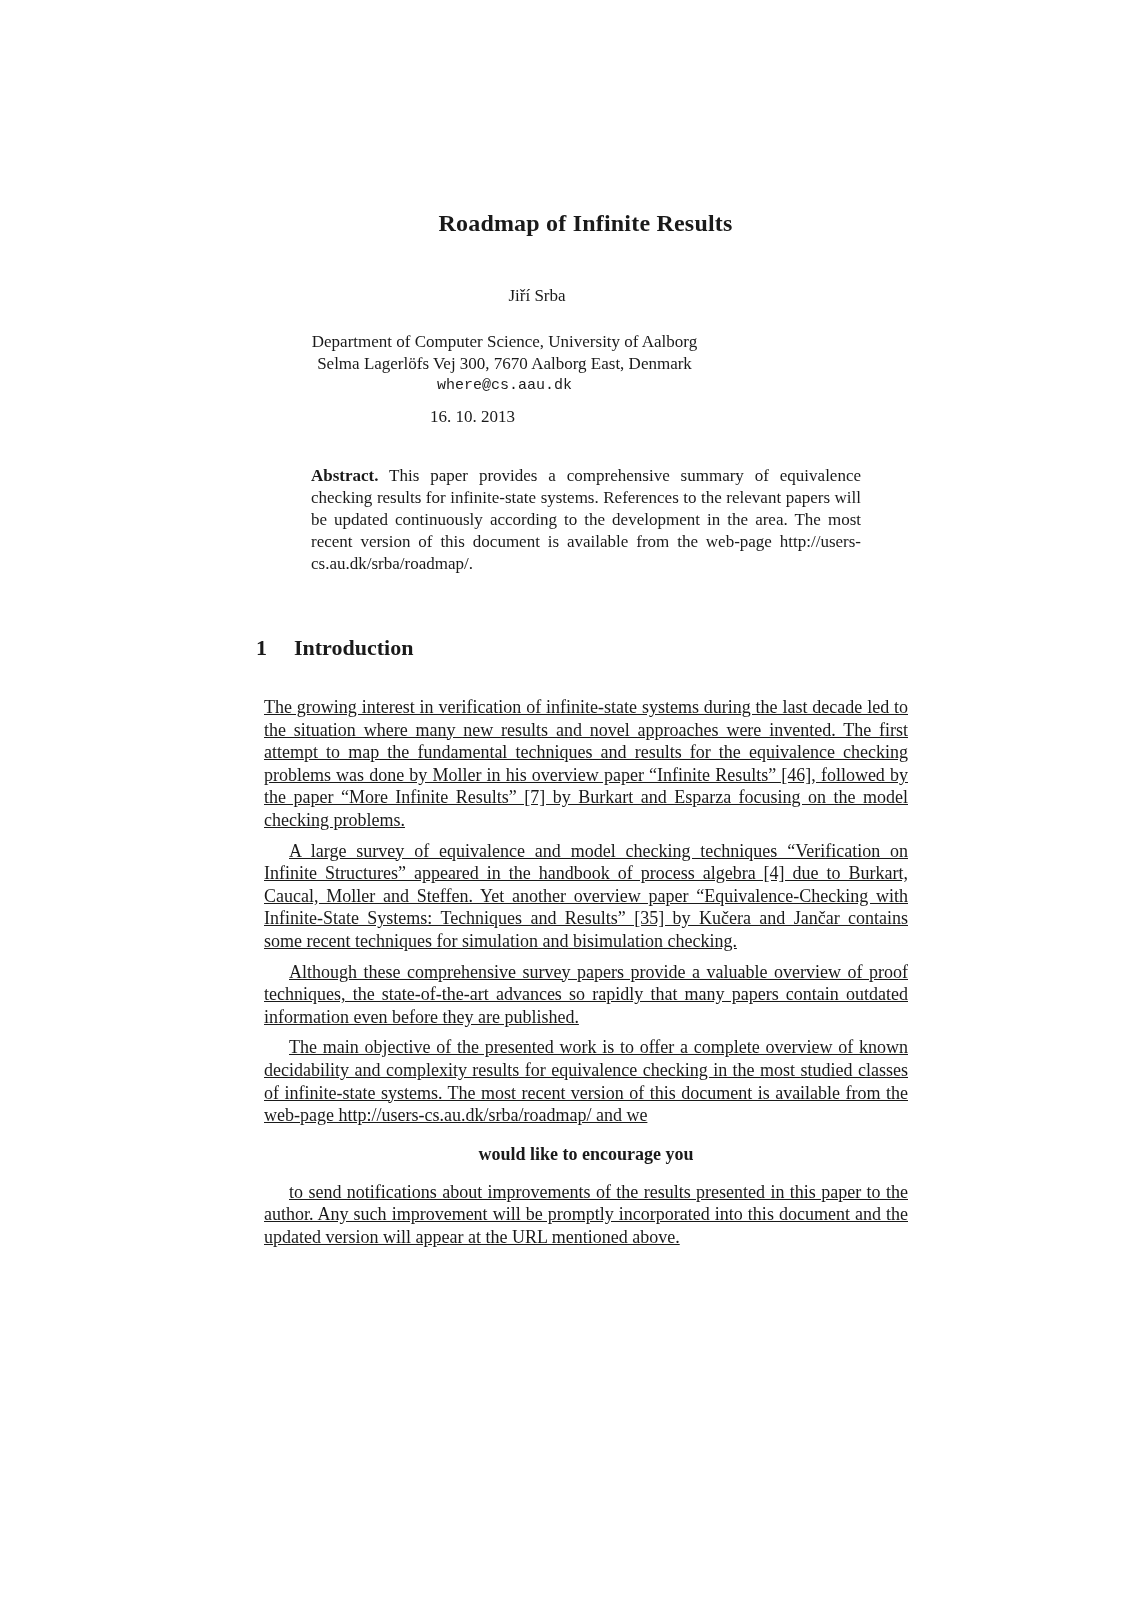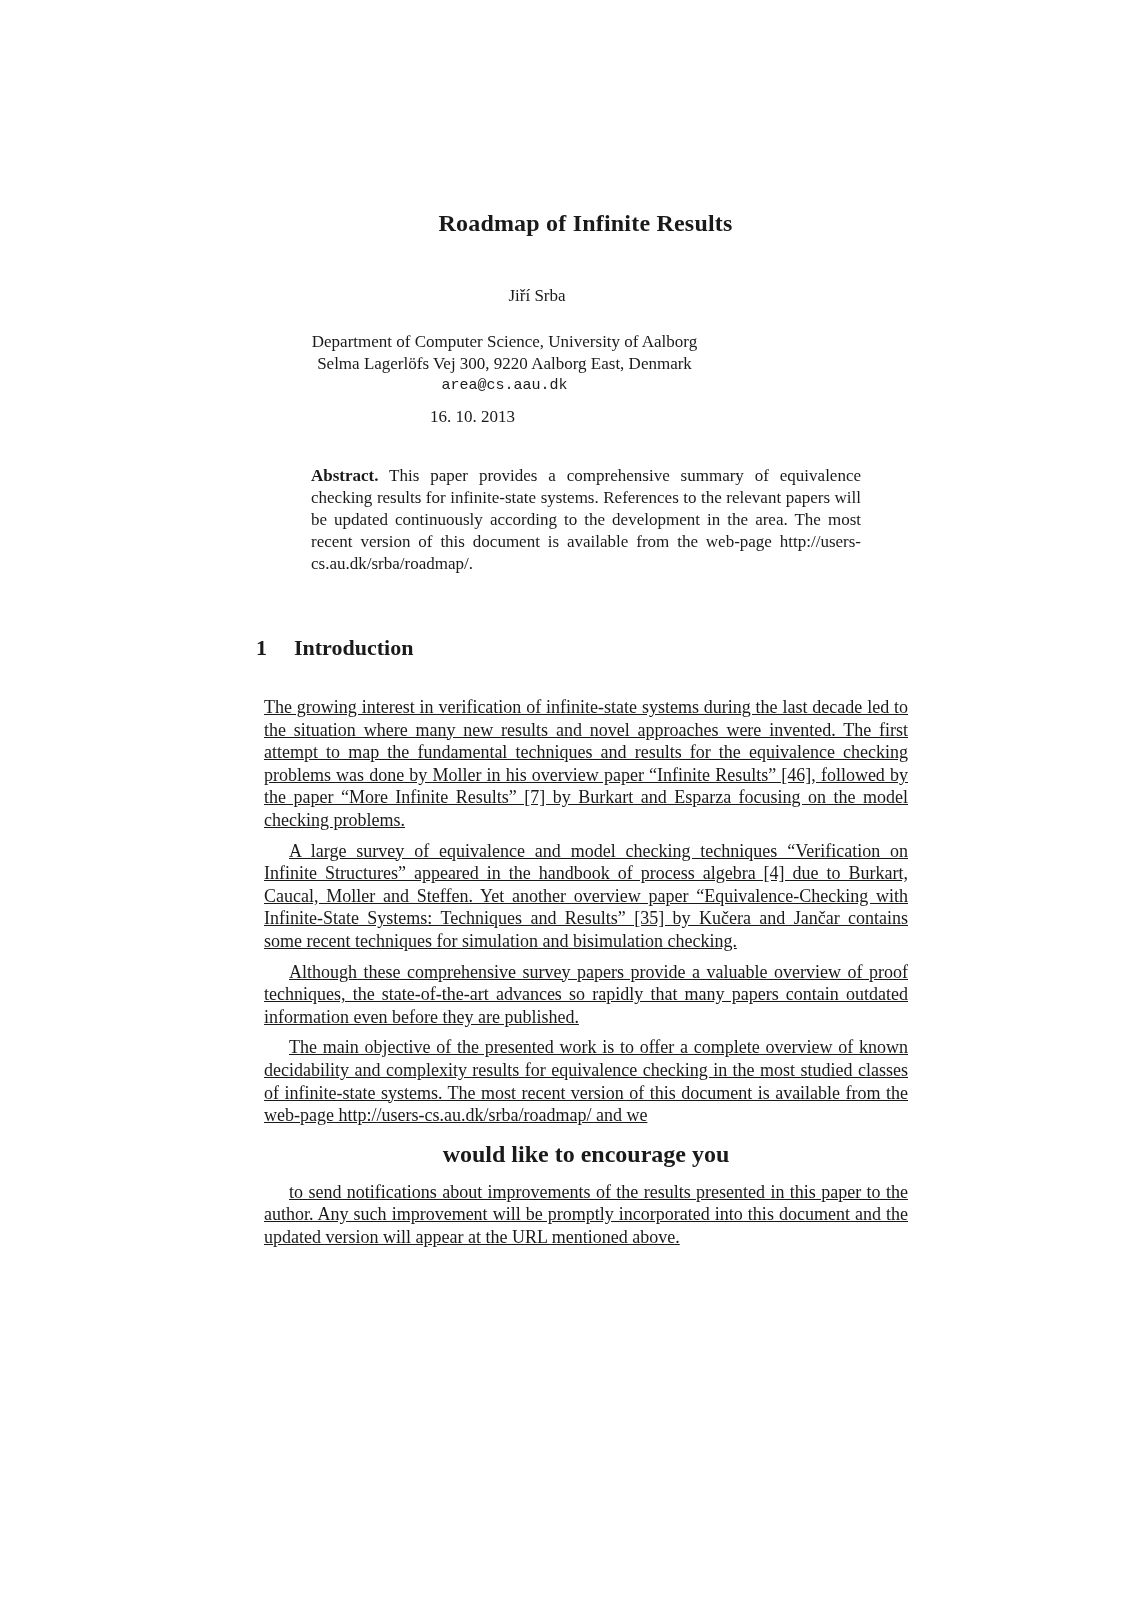--- a/index.html
+++ b/index.html
@@ -41,35 +41,35 @@
     }
     .section-heading .num { display: inline-block; width: 38px; }
     .body-text {
       position: absolute; left: 256px; width: 660px; top: 688px;
       font-family: "Liberation Serif", serif; font-size: 18px; line-height: 22.6px;
       text-align: justify;
     }
     .body-text p { margin: 8px; text-indent: 25px; text-decoration: underline; }
     .body-text p.first { text-indent: 0; }
     .callout {
-      text-align: center; font-weight: bold; font-size: 24px;
+      text-align: center; font-weight: bold; font-size: 18px;
       margin: 14px 0 14px 0; line-height: 26px;
     }
     .cont { margin: 0; text-indent: 0; }
   </style>
 </head>
 <body>
 
 <div class="page">
   <div class="title">Roadmap of Infinite Results</div>
   <div class="author">Jiří Srba</div>
   <div class="affil">
     <div>Department of Computer Science, University of Aalborg</div>
-    <div>Selma Lagerlöfs Vej 300, 9220 Aalborg East, Denmark</div>
-    <div class="email">area@cs.aau.dk</div>
+    <div>Selma Lagerlöfs Vej 300, 7670 Aalborg East, Denmark</div>
+    <div class="email">where@cs.aau.dk</div>
   </div>
   <div class="date">16. 10. 2013</div>
 
   <div class="abstract">
     <b>Abstract.</b>
     <span>This paper provides a comprehensive summary of equivalence checking results for infinite-state systems. References to the relevant papers will be updated continuously according to the development in the area. The most recent version of this document is available from the web-page http://users-cs.au.dk/srba/roadmap/.</span>
   </div>
 
   <div class="section-heading">
     <span class="num">1</span><span>Introduction</span>

